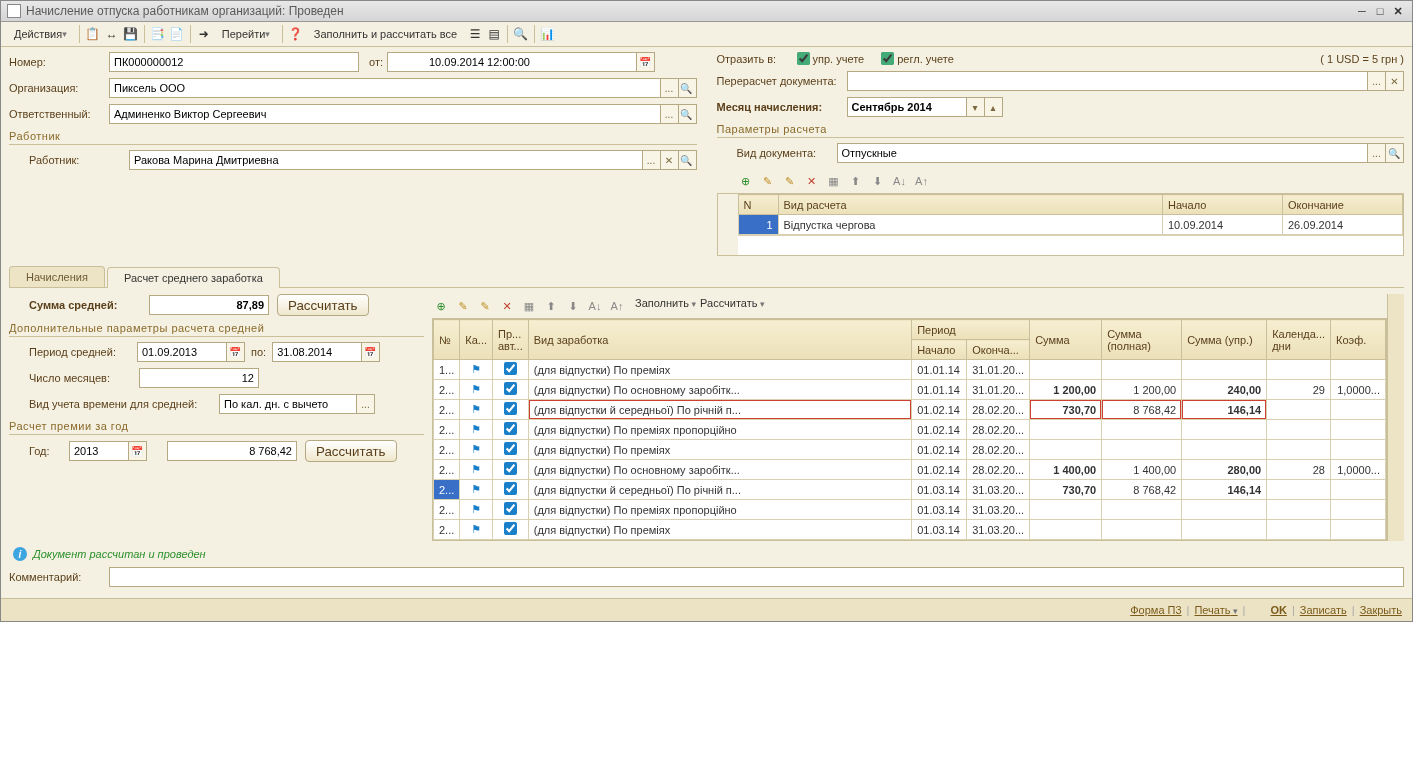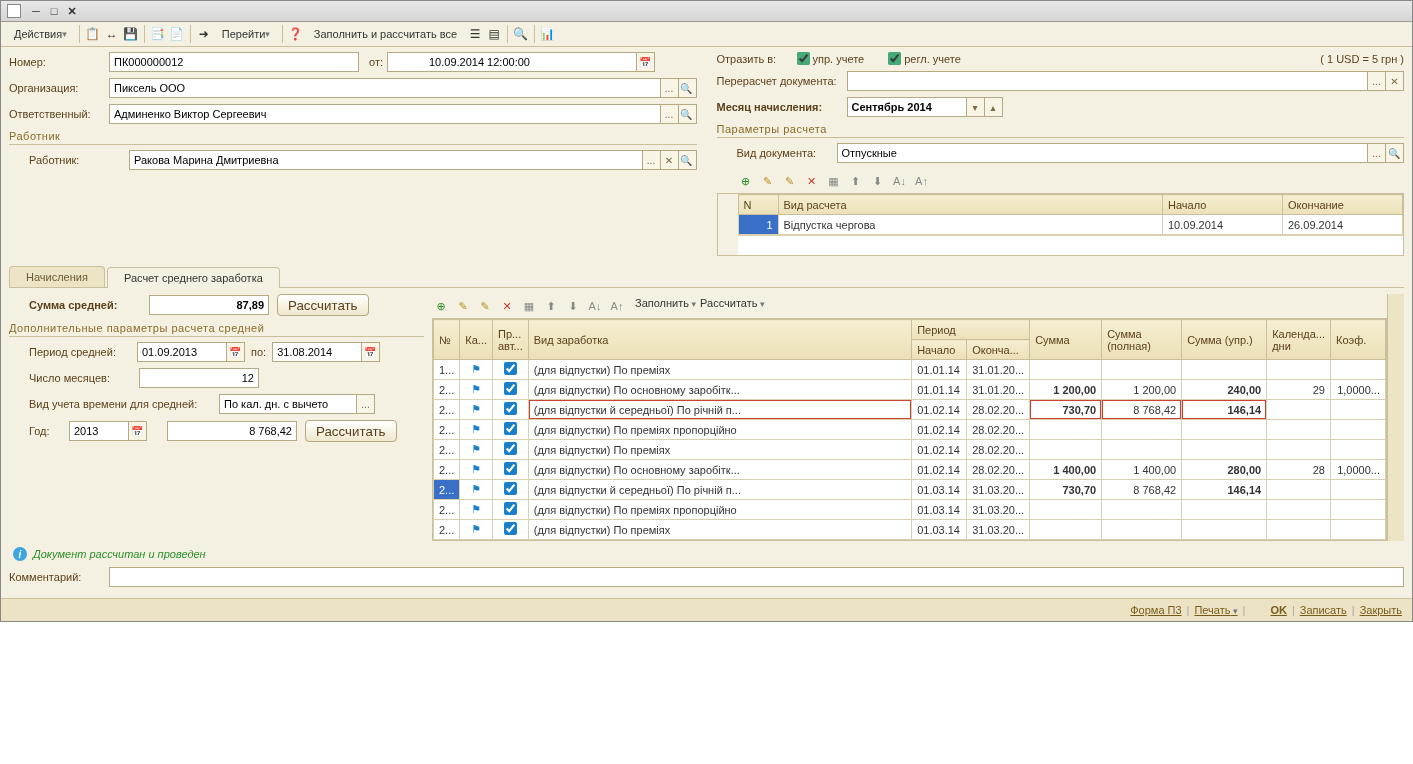--- a/index.html
+++ b/index.html
@@ -56,20 +56,21 @@
 .ok { font-weight:bold;margin-left:20px; }
 .indent { padding-left: 20px; }
 </style>
 </head>
 <body>
 
 <div class="window">
 
   <div class="title-bar">
     <span class="doc-icon"></span>
+    <span class="title">Начисление отпуска работникам организаций: Проведен</span>
     <span class="ctl">─</span>
     <span class="ctl">□</span>
     <span class="ctl">✕</span>
   </div>
 
   <div class="toolbar">
     <span class="tbtn dd">Действия</span>
     <span class="sep"></span>
     <span class="tbtn ico">📋</span>
     <span class="tbtn ico">↔</span>
@@ -132,21 +133,21 @@
         </div>
       </div>
 
       <div class="hcol">
         <div class="field-row">
           <span class="label" style="width:80px">Отразить в:</span>
           <label class="chk-lbl">
               <input type="checkbox" checked="" style="">
               <span>упр. учете</span>
             </label>
-          <label class="chk-lbl" style="margin-left:24px">
+          <label class="chk-lbl" style="margin-left:17px">
               <input type="checkbox" checked="" style="">
               <span>регл. учете</span>
             </label>
           <span class="rate-info" style="flex:1">( 1 USD = 5 грн )</span>
         </div>
         <div class="field-row">
           <span class="label label-wide">Перерасчет документа:</span>
           <div class="input-wrap">
             <input type="text" style="flex: 1 1 0%;">
             <span class="ibtn">...</span>
@@ -229,20 +230,21 @@
         </div>
         <div class="field-row indent">
           <span class="label" style="width:110px">Число месяцев:</span>
           <input type="text" style="width: 120px; text-align: right;" value="12">
         </div>
         <div class="field-row indent">
           <span class="label" style="width:190px">Вид учета времени для средней:</span>
           <input type="text" style="width: 138px;" value="По кал. дн. с вычето">
           <span class="ibtn">...</span>
         </div>
+        <div class="section-hdr">Расчет премии за год</div>
         <div class="field-row indent">
           <span class="label" style="width:40px">Год:</span>
           <input type="text" style="width: 60px;" value="2013">
           <span class="ibtn">📅</span>
           <input type="text" style="width: 130px; text-align: right; margin-left: 20px;" value="8 768,42">
           <button class="btn" style="margin-left:8px">Рассчитать</button>
         </div>
       </div>
 
       <div class="right-pane">

